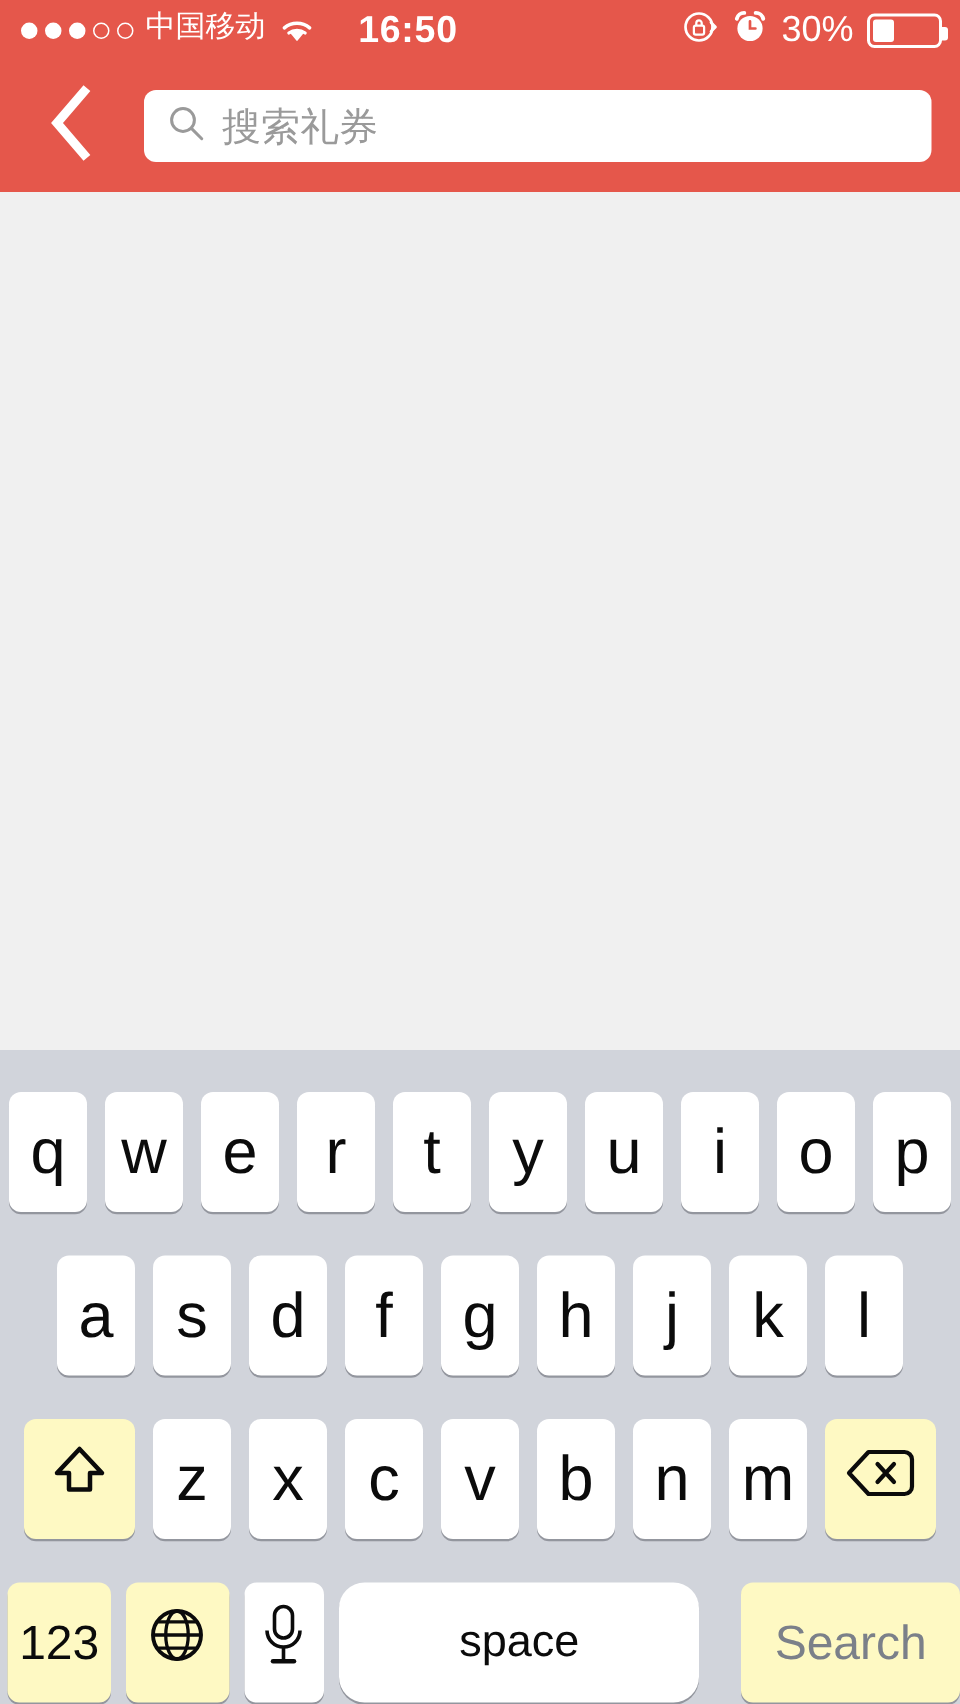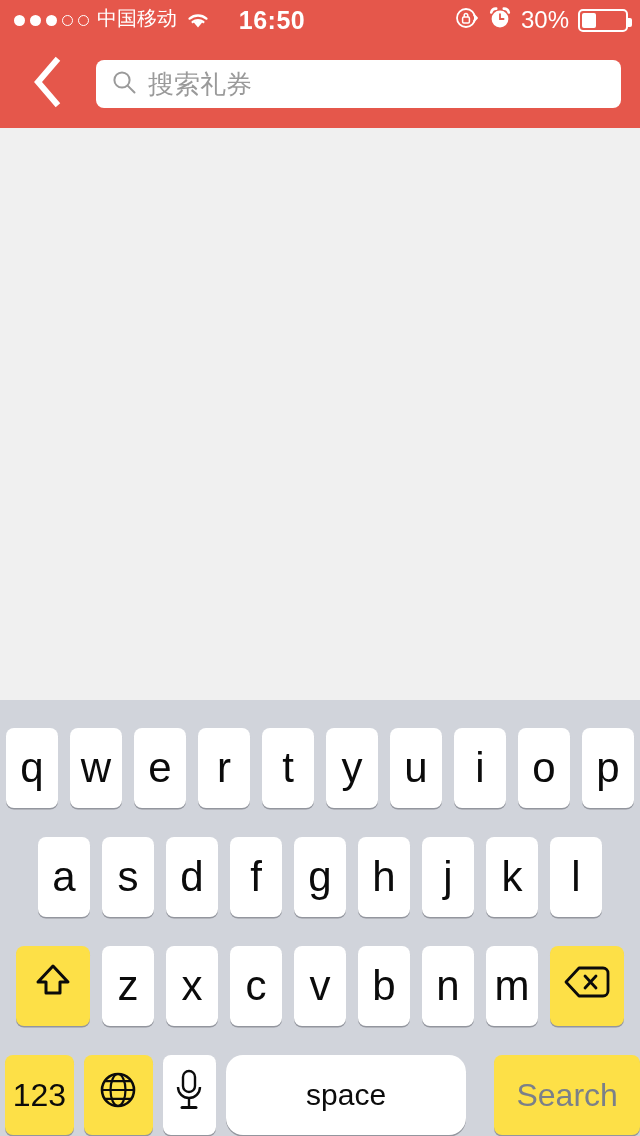--- a/index.html
+++ b/index.html
@@ -104,21 +104,21 @@
     height: 80px;
     border-radius: 8px;
     background: #ffffff;
     box-shadow: 0 1.5px 0 rgba(136,139,147,0.85);
     display: flex; align-items: center; justify-content: center;
     font-size: 42px; color: #0b0b0b; cursor: pointer;
     font-family: "Liberation Sans", sans-serif;
     user-select: none;
   }
   .key.letter { width: 52px; }
-  .key.gray { background: #fde047; }
+  .key.gray { background: #fef9c3; }
   .key.wide-special { width: 70px; }
   .key.space { width: 244px; font-size: 30px; border-radius: 17px; }
   .key.search-key { width: 148px; font-size: 32px; color: #7b8089; }
   .key.mic { width: 54px; }
 
   #row-4 .key { margin-left: 10px; }
   #row-4 .key:first-child { margin-left: 5px; }
   #row-4 .key.search-key { margin-left: 28px; }
 
   #row-3 .key.shift { width: 74px; }

